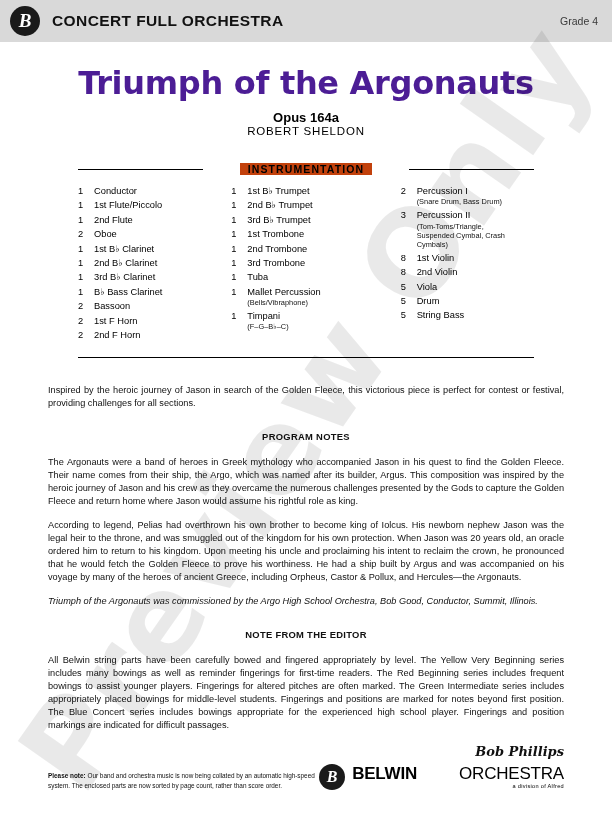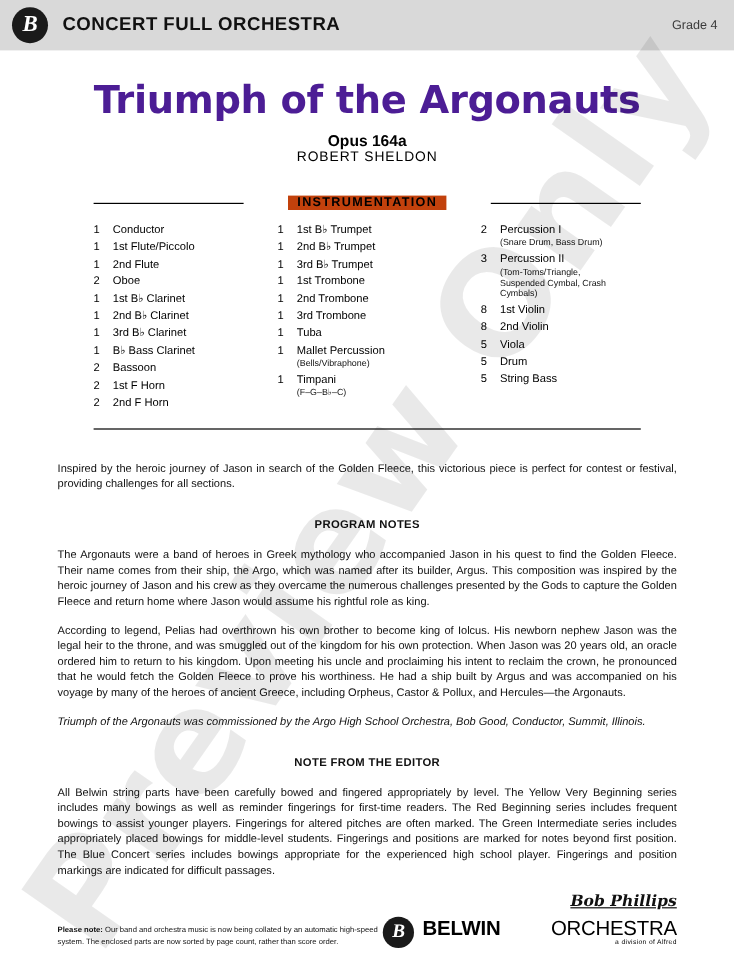--- a/index.html
+++ b/index.html
@@ -157,21 +157,20 @@
     margin-bottom: 12px;
   }
   .para {
     margin-bottom: 11px;
   }
   .para.italic {
     font-style: italic;
   }
   .signature {
     text-align: right;
-    text-decoration: underline;
   }
   .sig-name {
     font-family: "DejaVu Serif", serif;
     font-style: italic;
     font-weight: bold;
     font-size: 13px;
   }
   .sig-role {
     font-size: 7.6px;
     margin-top: 2px;

